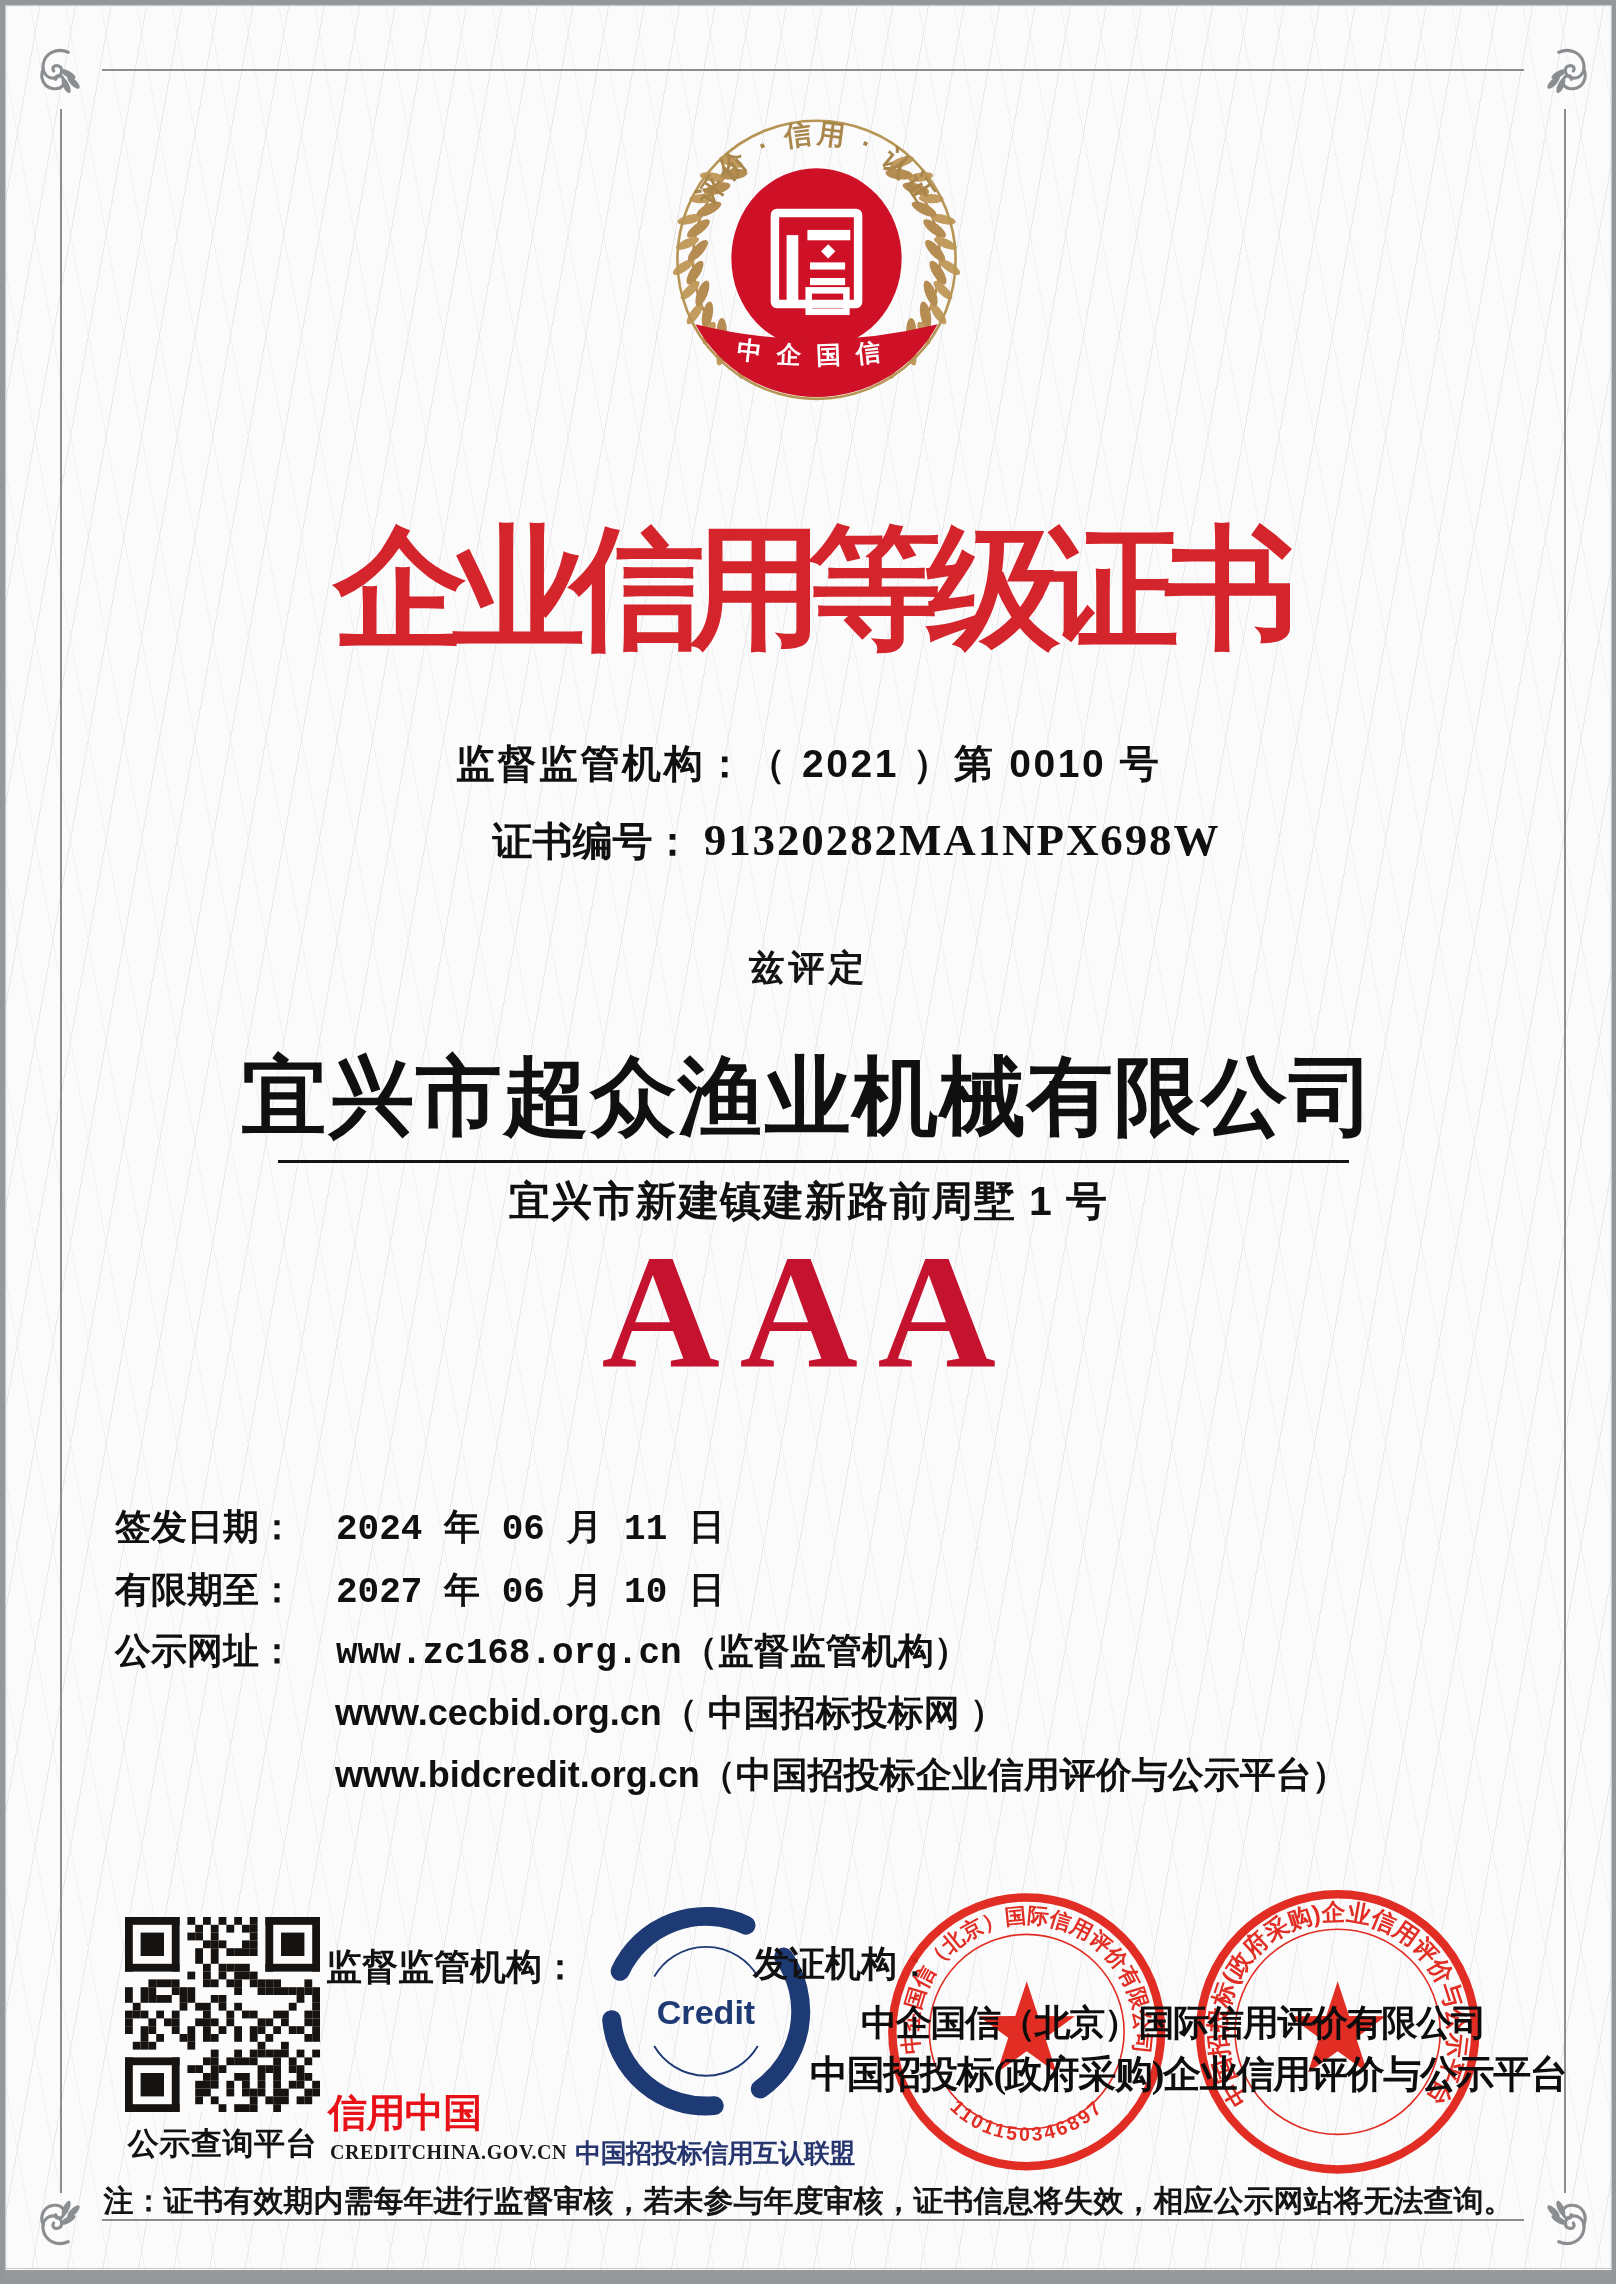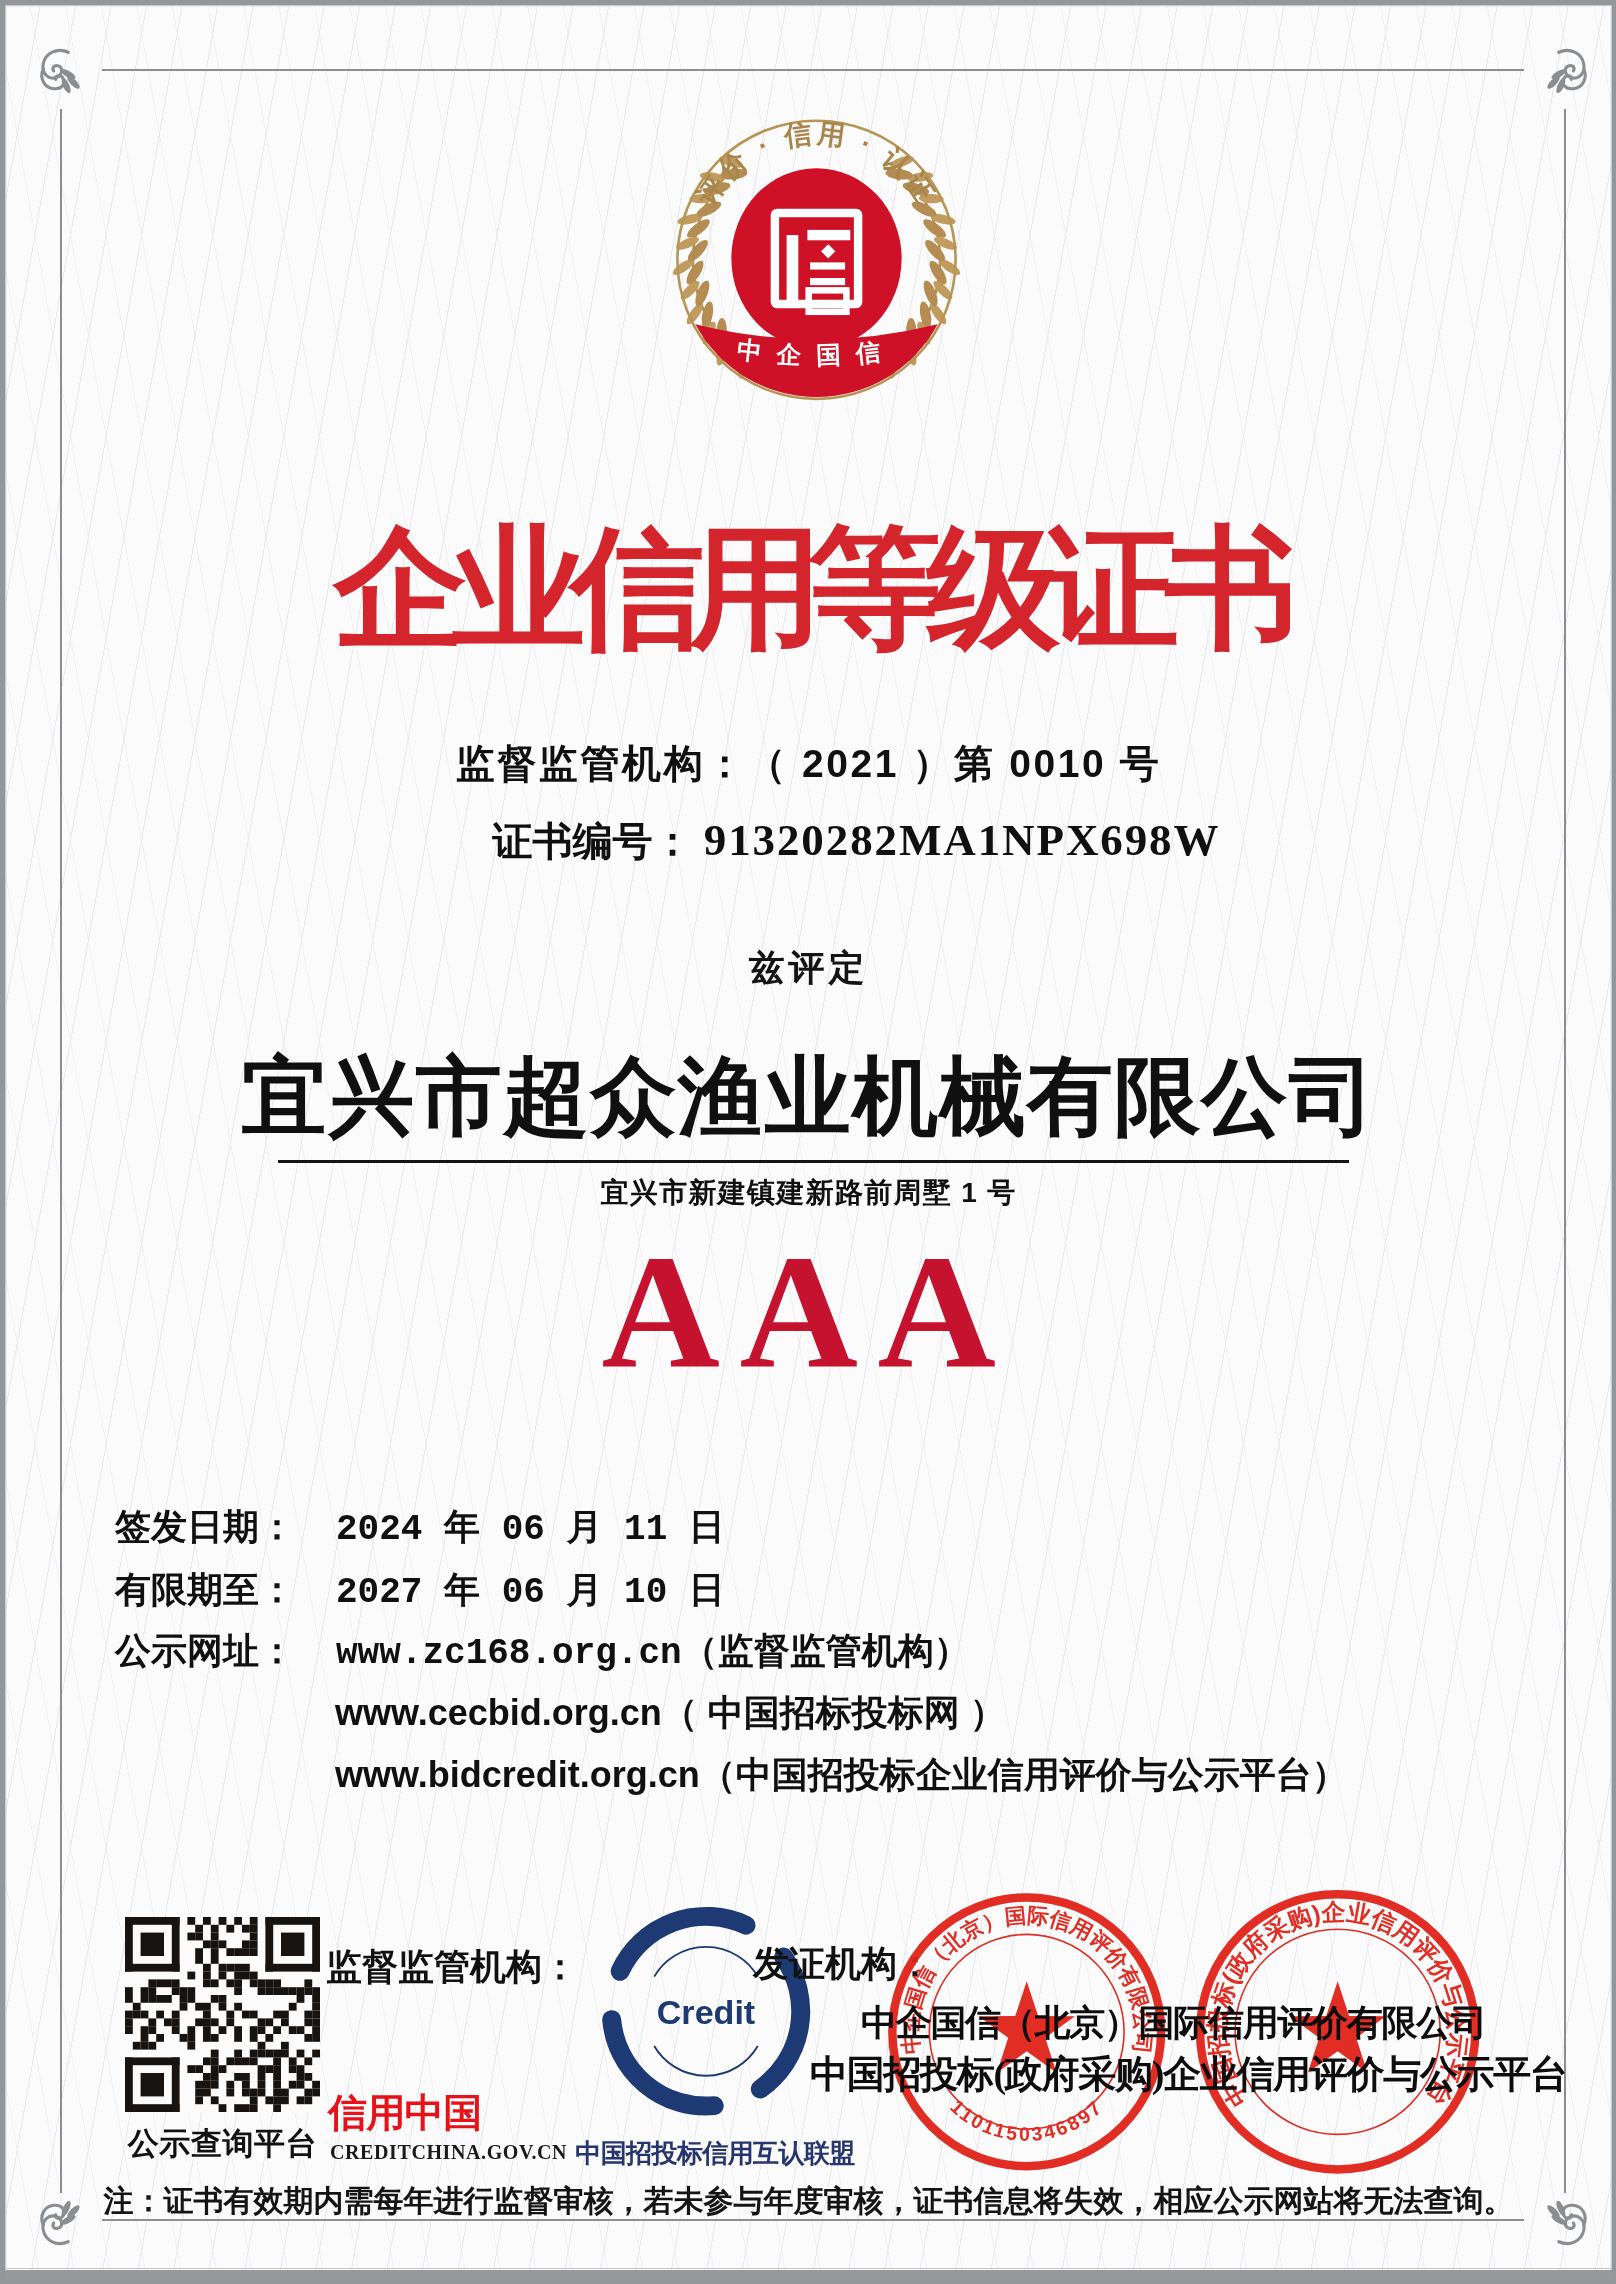--- a/index.html
+++ b/index.html
@@ -31,21 +31,21 @@
   .orn-bl{ left:31px;  top:2192px; transform:scaleY(-1); }
   .orn-br{ left:1534px;top:2192px; transform:scale(-1,-1); }
 
   .title{ top:495px; font-size:133px; font-weight:900; color:#d5252c; letter-spacing:-14.3px; }
   .filing{ top:732px; font-size:39px; font-weight:700; color:#101010; letter-spacing:2.6px;}
   .certno{ top:809px; font-size:40px; font-weight:700; color:#101010;margin-left:48px; }
   .certno .num{ font-family:"Liberation Serif",serif; font-size:45px; letter-spacing:1.9px; }
   .hereby{ top:939px; font-size:36px; font-weight:700; color:#141414; letter-spacing:3.9px;}
   .company{ top:1034px; font-size:86px; font-weight:900; color:#101010; letter-spacing:1.3px; }
   .underline{ left:273px; top:1155px; width:1071px; height:3.2px; background:#141414; }
-  .address{ top:1169px; font-size:28px; font-weight:700; color:#101010; letter-spacing:1.3px; }
+  .address{ top:1169px; font-size:41px; font-weight:700; color:#101010; letter-spacing:1.3px; }
   .grade{ top:1213px; font-size:164px; font-weight:700; color:#c5122e; letter-spacing:19.5px; font-family:"Liberation Serif",serif; }
 
   .fieldrow{ position:absolute; left:110px; font-size:36px; font-weight:700; color:#101010; white-space:nowrap; }
   .fieldrow .val{ margin-left:31px;font-family:Liberation Mono, monospace; }
   .siteval{ position:absolute; left:330px; font-size:36px; font-weight:700; color:#101010; white-space:nowrap; }
 
   .qr-caption{ left:120px; width:195px; top:2118px; text-align:center; font-size:31px; font-weight:700; color:#111; position:absolute; letter-spacing:0.6px;}
   .sup-label{ left:321px; top:1938px; font-size:36px; font-weight:700; color:#111;text-align:center; }
   .cc-red{ left:323px; top:2081px; font-size:39px; font-weight:900; color:#e81117; letter-spacing:-0.6px; }
   .cc-url{ left:325px; top:2136px; font-size:20px; font-weight:700; color:#1a1a1a; font-family:"Liberation Serif",serif; letter-spacing:0.6px;}

